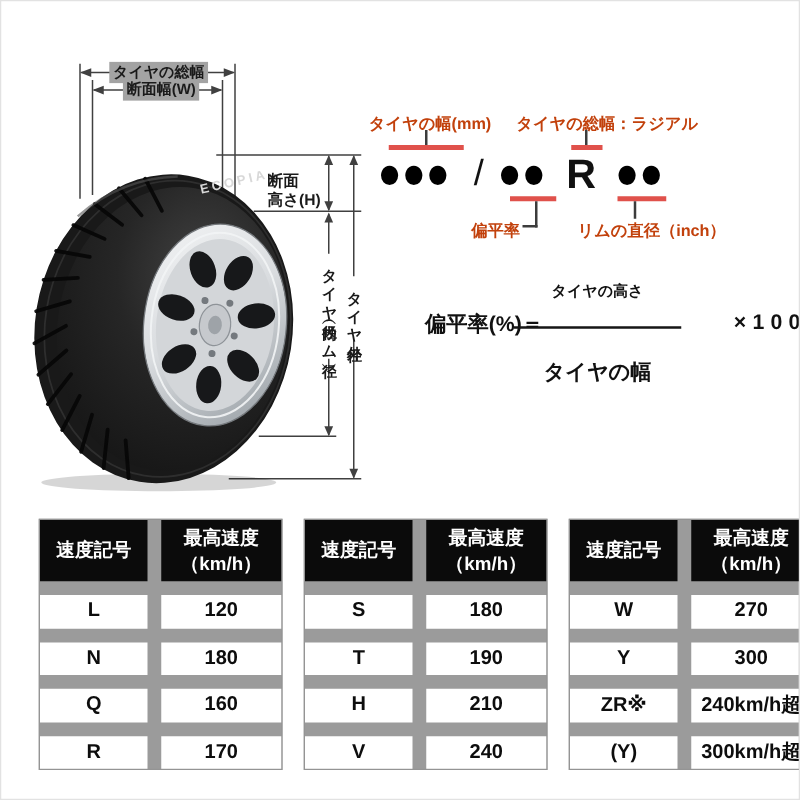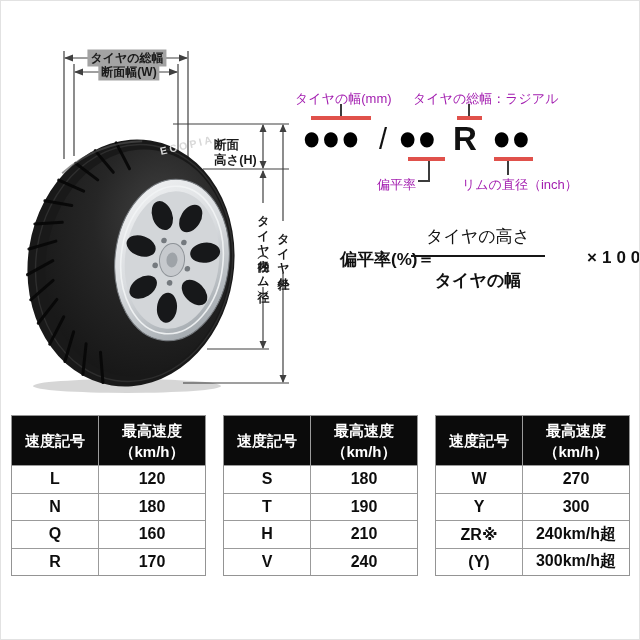--- a/index.html
+++ b/index.html
@@ -18,41 +18,41 @@
   .dimlbl2{
     position:absolute;font-size:12.5px;font-weight:700;line-height:15px;
     color:#1a1a1a;z-index:5;white-space:nowrap;
   }
   .vert{
     position:absolute;writing-mode:vertical-rl;text-orientation:mixed;
     font-size:12px;font-weight:700;letter-spacing:1px;color:#1a1a1a;
     background:#fff;padding:3px 0;z-index:5;transform:translateX(-50%);
   }
   
-  .notlbl{position:absolute;font-size:13px;font-weight:400;white-space:nowrap;color:#a21caf;z-index:4;}
+  .notlbl{position:absolute;font-size:13px;font-weight:700;white-space:nowrap;color:#c2410c;z-index:4;}
   .redbar{position:absolute;background:#e0514b;z-index:4;}
   .tick{position:absolute;background:#3c3c3c;z-index:4;}
   .dots{
     position:absolute;font-size:32px;line-height:26px;color:#000;letter-spacing:0;
     transform:scaleY(1.12);transform-origin:center;z-index:4;white-space:nowrap;
   }
   .slash{position:absolute;font-size:29px;line-height:30px;font-weight:400;color:#111;z-index:4;}
   .rletter{position:absolute;font-size:33px;line-height:32px;font-weight:700;color:#111;z-index:4;}
   
   .formula-part{position:absolute;font-size:17px;font-weight:700;color:#111;white-space:nowrap;z-index:4;margin-left:36px;}
   .frac{position:absolute;left:410px;top:224px;width:134px;text-align:center;z-index:4;}
-  .frac .num{font-size:17px;font-weight:400;padding-bottom:7px;}
+  .frac .num{font-size:12px;font-weight:700;padding-bottom:19px;}
   .frac .bar{height:2px;background:#161616;}
-  .frac .den{font-size:17px;font-weight:700;padding-top:12px;}
+  .frac .den{font-size:17px;font-weight:700;padding-top:23px;}
   .mult{letter-spacing:5px;}
   
   .stable{
     position:absolute;top:414px;width:193px;background:#9b9b9b;border:1px solid #949494;
     display:grid;grid-template-columns:86px 1fr;grid-template-rows:49px repeat(4,26.5px);
-    gap:1px;z-index:4;
+    gap:11px;z-index:4;margin-left:20px;
   }
   .stable .cell{
     background:#fff;display:flex;align-items:center;justify-content:center;
     font-size:16px;font-weight:700;color:#0d0d0d;
   }
   .stable .th{
     background:#0b0b0b;color:#fff;font-size:15px;font-weight:700;
     flex-direction:column;line-height:21px;
   }
 </style>

